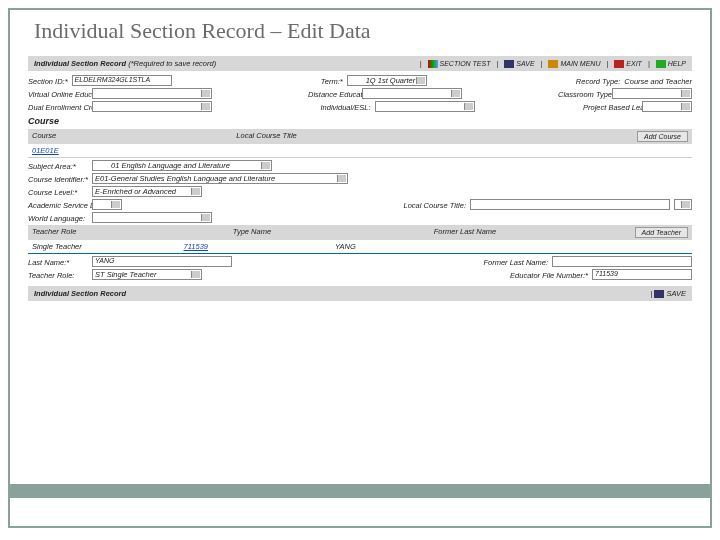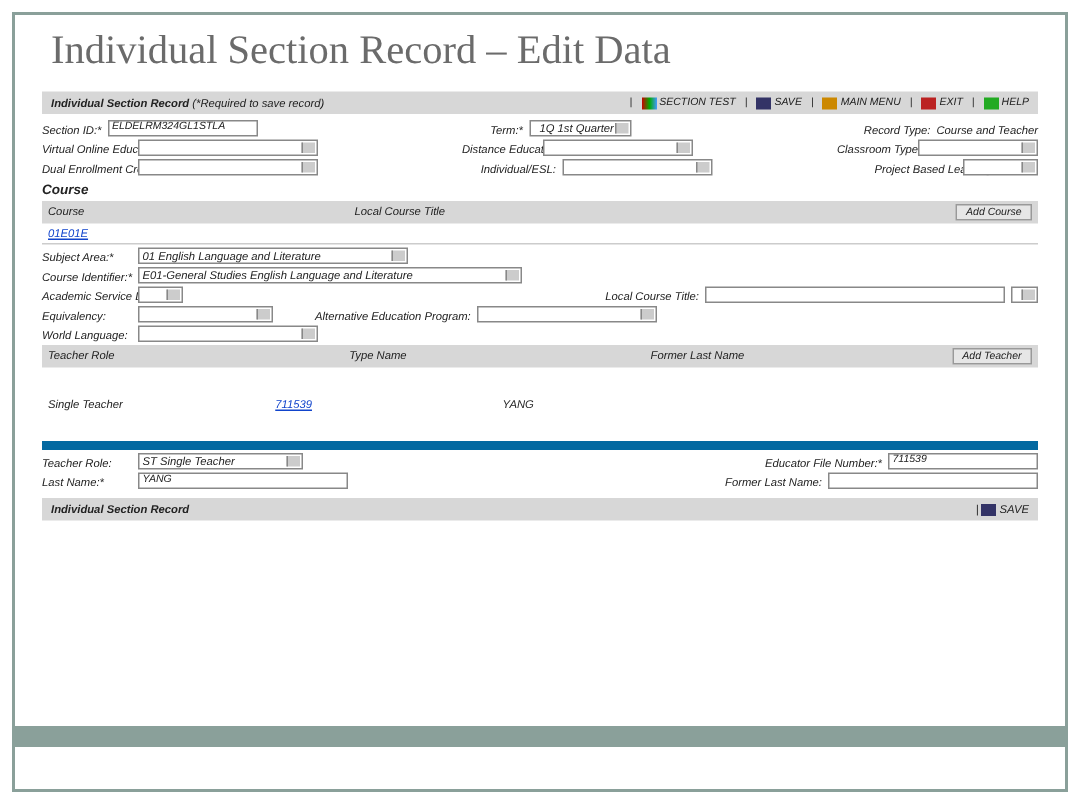--- a/index.html
+++ b/index.html
@@ -1,18 +1,18 @@
 <!DOCTYPE html>
 <html><head>
 <meta charset="utf-8">
 <style>
   * { box-sizing: border-box; margin: 0; padding: 0; }
   body { font-family: Arial, sans-serif; background: #fff; width: 720px; height: 540px; position: relative; }
   .frame { border: 2px solid #8aa09a; margin: 8px; padding: 0; height: 520px; background: #fff; }
-  .title { font-family: Georgia, serif; font-size: 27px; color: #6b6b6b; padding: 8px 24px 12px; }
+  .title { font-family: Georgia, serif; font-size: 22px; color: #6b6b6b; padding: 8px 24px 12px; }
   .content { padding: 0 18px 8px 18px; font-size: 7.5px; color: #222; font-style: italic; }
   .hdrbar { background: #d7d7d7; padding: 3px 6px; display: flex; align-items: center; justify-content: space-between; margin-bottom: 4px; }
   .hdrbar .topbtns { display: flex; gap: 6px; align-items: center; font-size: 7px; }
   .topbtn { display: inline-flex; align-items: center; gap: 2px; }
   .icon { width: 10px; height: 8px; display: inline-block; }
   .sh { font-weight: bold; font-size: 9px; margin: 4px 0 3px; }
   .row { display: flex; align-items: flex-end; gap: 4px; margin-bottom: 2px; flex-wrap: nowrap; }
   .lbl { white-space: nowrap; }
   .inp { border: 1px solid #888; height: 11px; background: #fff; font-size: 7px; padding: 0 2px; }
   .sel { border: 1px solid #888; height: 11px; background: #fff; position: relative; }
@@ -63,21 +63,21 @@
             <span>HELP</span>
           </span>
       </div>
     </div>
 
     <div class="row">
       <span class="lbl">Section ID:*</span>
       <div class="inp" style="width:100px">ELDELRM324GL1STLA</div>
       <span style="flex:1"></span>
       <span class="lbl">Term:*</span>
-      <div class="sel" style="width:68px;padding-left:6px">1Q 1st Quarter</div>
+      <div class="sel" style="width:80px;padding-left:18px">1Q 1st Quarter</div>
       <span style="flex:1"></span>
       <span class="lbl">Record Type:</span>
       <span>Course and Teacher</span>
     </div>
     <div class="row">
       <span class="lbl" style="width:60px">Virtual Online Education:</span>
       <div class="sel" style="width:120px"></div>
       <span style="flex:1"></span>
       <span class="lbl" style="width:50px">Distance Education:</span>
       <div class="sel" style="width:100px"></div>
@@ -102,72 +102,69 @@
       <div class="cell" style="flex:2">Local Course Title</div>
       <div class="btn">Add Course</div>
     </div>
     <div class="row" style="padding:2px 4px;border-bottom:1px solid #ccc">
       <div class="cell link">01E01E</div>
       <div class="cell" style="flex:2"></div>
         <div style="width:50px"></div>
     </div>
     <div class="row">
       <span class="lbl" style="width:60px">Subject Area:*</span>
-      <div class="sel" style="width:180px;padding-left:2px">01 English Language and Literature</div>
+      <div class="sel" style="width:180px;padding-left:18px">01 English Language and Literature</div>
     </div>
     <div class="row">
       <span class="lbl" style="width:60px">Course Identifier:*</span>
       <div class="sel" style="width:256px;padding-left:2px">E01-General Studies English Language and Literature</div>
+    </div>
+    <div class="row">
+      <span class="lbl" style="width:60px">Course Level:*</span>
+      <div class="sel" style="width:110px;padding-left:2px">E-Enriched or Advanced</div>
     </div>
     <div class="row">
       <span class="lbl" style="width:60px">Academic Service Learning:</span>
       <div class="sel" style="width:30px"></div>
       <span style="flex:1"></span>
       <span class="lbl">Local Course Title:</span>
       <div class="inp" style="width:200px"></div>
       <div class="sel" style="width:18px"></div>
-    </div>
-    <div class="row">
-      <span class="lbl" style="width:60px">Equivalency:</span>
-      <div class="sel" style="width:90px"></div>
-      <span style="width:20px"></span>
-      <span class="lbl">Alternative Education Program:</span>
-      <div class="sel" style="width:120px"></div>
     </div>
     <div class="row">
       <span class="lbl" style="width:60px">World Language:</span>
       <div class="sel" style="width:120px"></div>
     </div>
 
     <div class="tblhdr">
       <div class="cell">Teacher Role</div>
       <div class="cell">Type Name</div>
       <div class="cell">Former Last Name</div>
       <div class="btn">Add Teacher</div>
     </div>
-    <div class="row" style="padding:20px 4px;border-bottom:6px solid #0369a1">
+    <div class="row" style="padding:2px 4px;border-bottom:1px solid #0369a1">
       <div class="cell">Single Teacher</div>
       <div class="cell link">711539</div>
       <div class="cell">YANG</div>
       <div class="cell"></div>
       <div style="width:50px"></div>
     </div>
     <div class="row">
+      <span class="lbl" style="width:60px">Last Name:*</span>
+      <div class="inp" style="width:140px">YANG</div>
+      <span style="flex:1"></span>
+      <span class="lbl">Former Last Name:</span>
+      <div class="inp" style="width:140px"></div>
+    </div>
+    <div class="row">
       <span class="lbl" style="width:60px">Teacher Role:</span>
       <div class="sel" style="width:110px;padding-left:2px">ST Single Teacher</div>
       <span style="flex:1"></span>
       <span class="lbl">Educator File Number:*</span>
       <div class="inp" style="width:100px">711539</div>
-    </div>
-    <div class="row">
-      <span class="lbl" style="width:60px">Last Name:*</span>
-      <div class="inp" style="width:140px">YANG</div>
-      <span style="flex:1"></span>
-      <span class="lbl">Former Last Name:</span>
-      <div class="inp" style="width:140px"></div>
     </div>
 
     <div class="savebar">
       <b>Individual Section Record</b>
       <span class="topbtn">| <span class="icon" style="background:#336"></span><span>SAVE</span></span>
     </div>
 
   </div>
 </div>
 <div class="footerstrip"></div>

